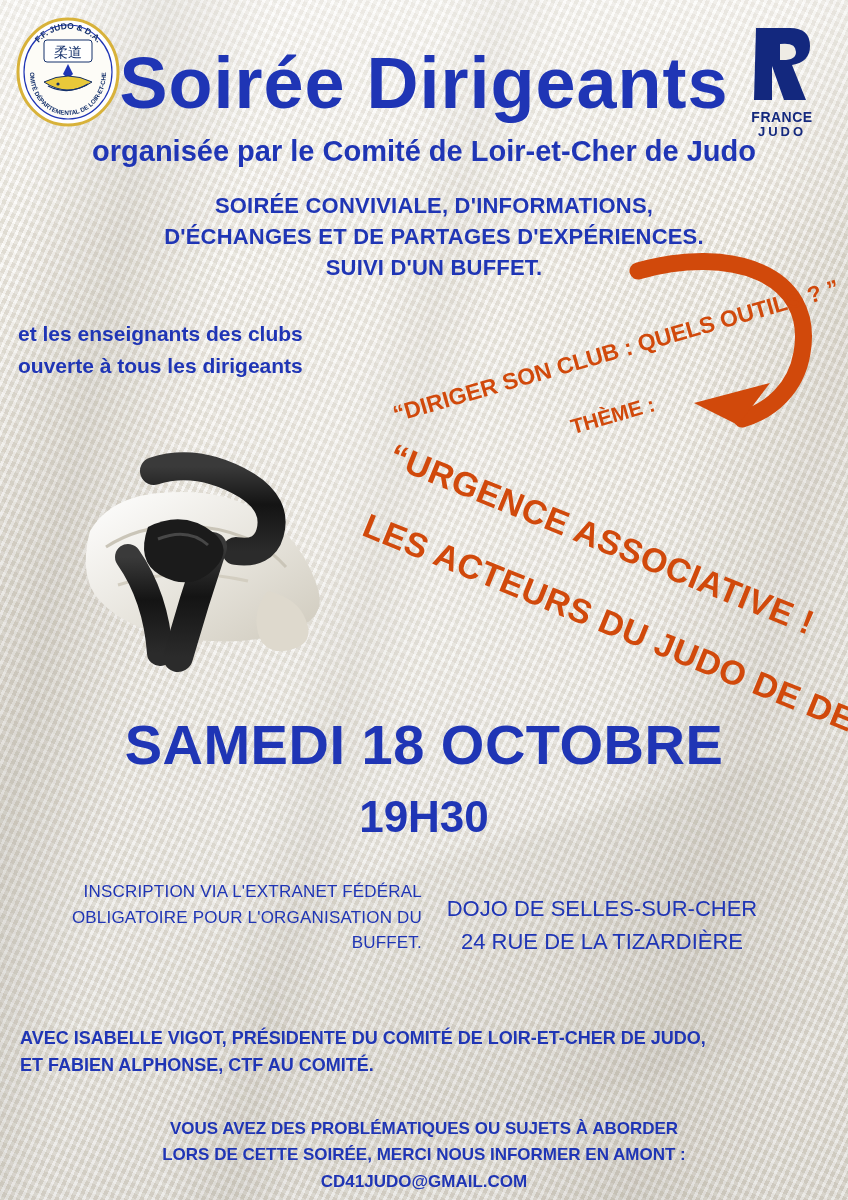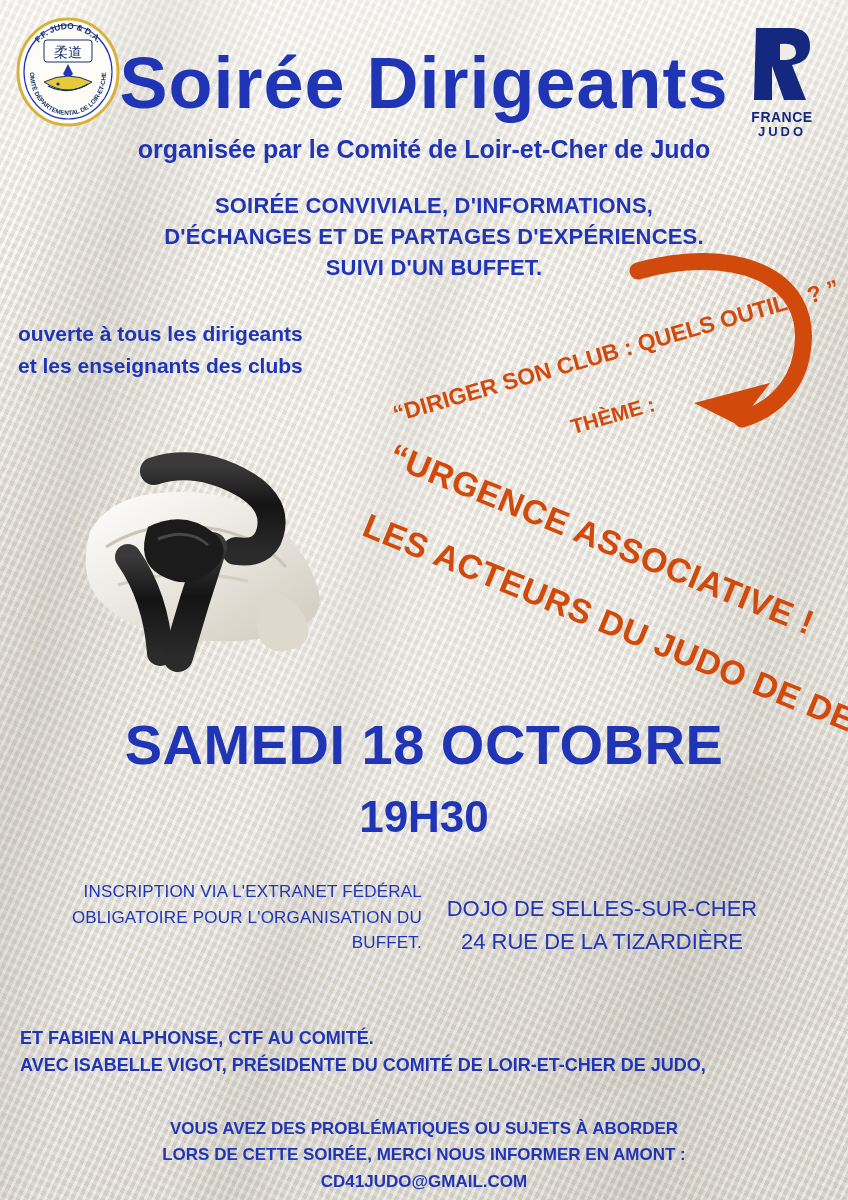--- a/index.html
+++ b/index.html
@@ -65,21 +65,21 @@
   
   #title {
     position: absolute; left: 0; right: 0; top: 42px;
     text-align: center;
     font-size: 72px; font-weight: bold; letter-spacing: 1px;
     color: #1f35b5;
   }
   #subtitle {
     position: absolute; left: 0; right: 0; top: 135px;
     text-align: center;
-    font-size: 25px; font-weight: bold; color: #1f35b5;
+    font-size: 29px; font-weight: bold; color: #1f35b5;
   }
   #pitch {
     position: absolute; left: 0; right: 0; top: 190px;
     text-align: center;
     font-size: 22px; font-weight: bold; color: #1f35b5;
     line-height: 1.42; letter-spacing: .2px; margin-left: 20px;
   }
   #audience {
     position: absolute; left: 18px; top: 318px;
     font-size: 21px; font-weight: bold; color: #1f35b5;
@@ -193,22 +193,22 @@
   <div id="title">Soirée Dirigeants</div>
   <div id="subtitle">organisée par le Comité de Loir-et-Cher de Judo</div>
 
   <div id="pitch">
     <div>SOIRÉE CONVIVIALE, D'INFORMATIONS,</div>
     <div>D'ÉCHANGES ET DE PARTAGES D'EXPÉRIENCES.</div>
     <div>SUIVI D'UN BUFFET.</div>
   </div>
 
   <div id="audience">
+    <div>et les enseignants des clubs</div>
     <div>ouverte à tous les dirigeants</div>
-    <div>et les enseignants des clubs</div>
   </div>
 
   <div id="arrow">
     <svg viewBox="0 0 200 200" width="200" height="200" aria-hidden="true">
       <path d="M18 28 C110 2 196 30 182 110 C176 146 150 168 122 176" fill="none" stroke="#d1490b" stroke-width="17" stroke-linecap="round"></path>
       <path d="M150 140 L118 182 L74 160 Z" fill="#d1490b"></path>
     </svg>
   </div>
 
   <div id="theme-block">
@@ -259,22 +259,22 @@
     <div>OBLIGATOIRE POUR L'ORGANISATION DU</div>
     <div>BUFFET.</div>
   </div>
 
   <div id="venue">
     <div>DOJO DE SELLES-SUR-CHER</div>
     <div>24 RUE DE LA TIZARDIÈRE</div>
   </div>
 
   <div id="hosts">
+    <div>AVEC ISABELLE VIGOT, PRÉSIDENTE DU COMITÉ DE LOIR-ET-CHER DE JUDO,</div>
     <div>ET FABIEN ALPHONSE, CTF AU COMITÉ.</div>
-    <div>AVEC ISABELLE VIGOT, PRÉSIDENTE DU COMITÉ DE LOIR-ET-CHER DE JUDO,</div>
   </div>
 
   <div id="footer-note">
     <div>VOUS AVEZ DES PROBLÉMATIQUES OU SUJETS À ABORDER</div>
     <div>LORS DE CETTE SOIRÉE, MERCI NOUS INFORMER EN AMONT :</div>
     <div>CD41JUDO@GMAIL.COM</div>
   </div>
 
 </div>
 

